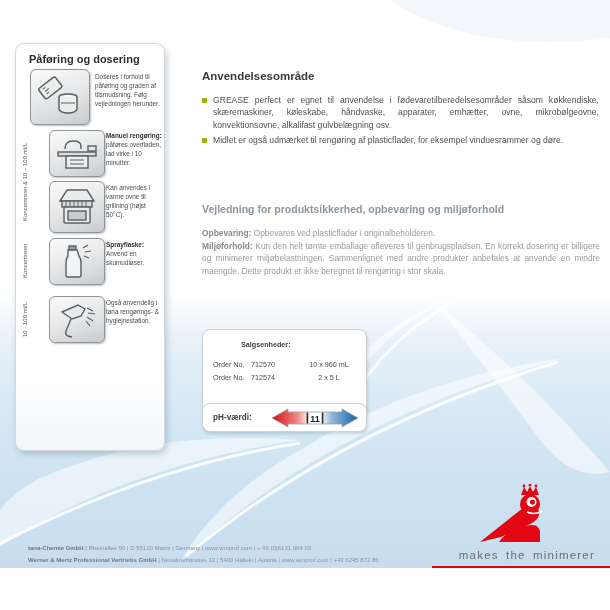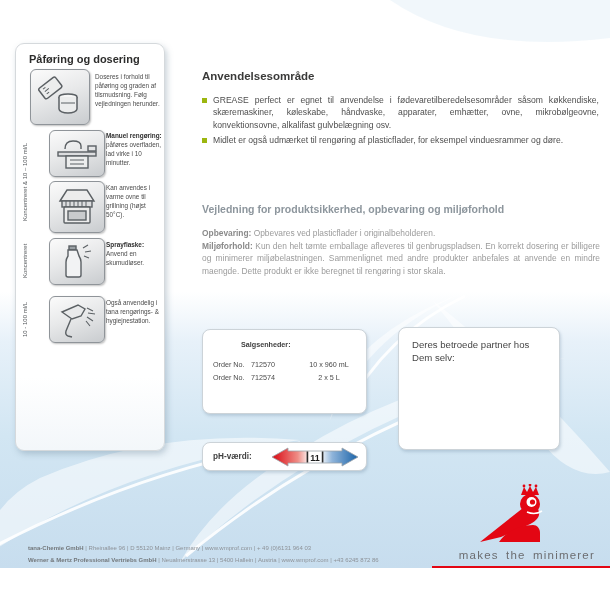--- a/index.html
+++ b/index.html
@@ -41,21 +41,21 @@
     box-shadow:1px 2px 3px rgba(110,135,158,.3);}
   .sales-box{left:202px;top:329px;width:163px;height:83px;}
   .sales-title{position:absolute;left:14px;top:10px;font-size:7.2px;font-weight:bold;color:#3e3e3e;padding-left:24px;}
   .sales-rows{position:absolute;left:10px;top:30px;font-size:7.2px;color:#4a4a4a;}
   .srow{display:flex;margin-bottom:4px;}
   .srow .c1{width:38px;}.srow .c2{width:46px;}.srow .c3{width:64px;text-align:center;}
 
   .partner-box{left:398px;top:327px;width:160px;height:121px;}
   .partner-text{position:absolute;left:13px;top:11px;width:132px;font-size:9.6px;line-height:1.35;color:#474747;}
 
-  .ph-box{left:202px;top:442px;width:163px;height:27px;display:flex;align-items:center;justify-content:flex-end;}
+  .ph-box{left:202px;top:403px;width:163px;height:27px;display:flex;align-items:center;justify-content:flex-end;}
   .ph-label{font-size:8.2px;font-weight:bold;color:#3e3e3e;margin-left:10px;}
   .ph-arrow{margin-left:auto;margin-right:7px;display:flex;}
 
   
   .footer{position:absolute;left:28px;top:543px;font-size:6px;line-height:1.95;color:#8d9298;}
   .footer b{color:#72777b;}
   .tagline{position:absolute;right:15px;top:549px;font-size:11.5px;color:#6c6d70;
     letter-spacing:1.2px;word-spacing:3px;}
   .redline{position:absolute;left:432px;top:566px;width:178px;height:2px;background:#e30613;}
   .frog{position:absolute;left:477px;top:484px;width:76px;height:62px;}
@@ -193,23 +193,20 @@
         <span class="c3">10 x 960 mL</span>
       </div>
       <div class="srow">
         <span class="c1">Order No.</span>
         <span class="c2">712574</span>
         <span class="c3">2 x 5 L</span>
       </div>
     </div>
   </div>
 
-  <div class="card partner-box">
-    <div class="partner-text">Deres betroede partner hos Dem selv:</div>
-  </div>
 
   <div class="card ph-box">
     <span class="ph-label">pH-værdi:</span>
     <span class="ph-arrow">
       <svg width="88" height="22" viewBox="0 0 88 22">
         <defs>
           <linearGradient id="phg" x1="0" y1="0" x2="1" y2="0">
             <stop offset="0%" stop-color="#d90812"></stop>
             <stop offset="30%" stop-color="#ef8d86"></stop>
             <stop offset="44%" stop-color="#ffffff"></stop>

